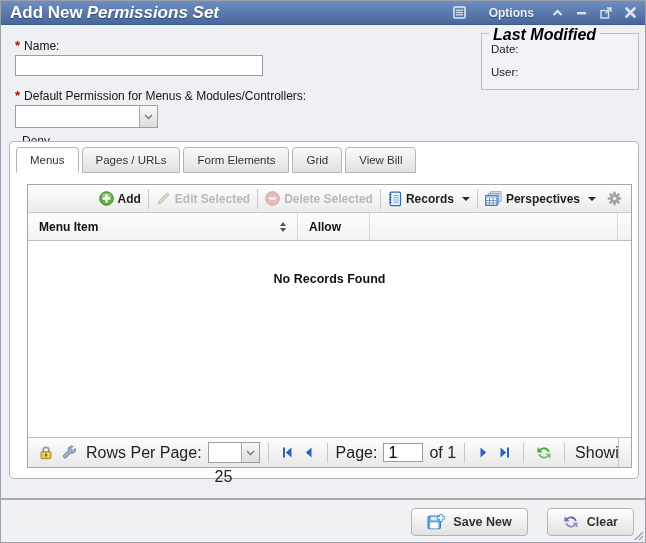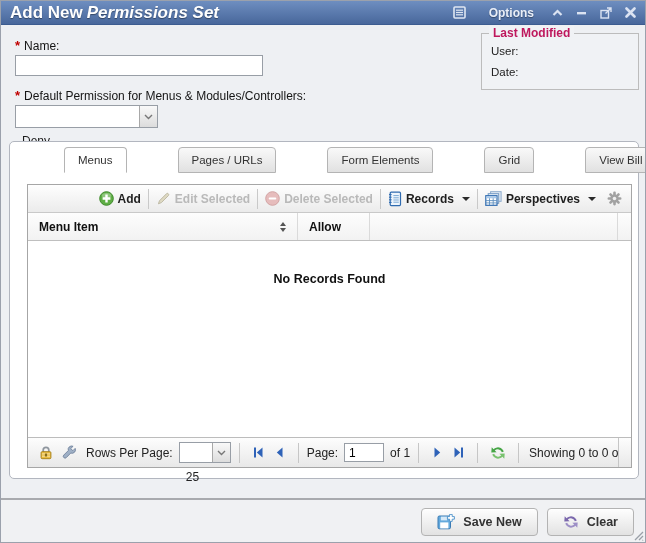--- a/index.html
+++ b/index.html
@@ -31,30 +31,30 @@
   .fake-select { position:absolute; display:flex; align-items:center;
     border:1px solid #989ea6; background:#fff; cursor:pointer; }
   .fake-select .val { flex:1; padding:0 6px;margin-top:48px; }
   .select-btn { width:18px; align-self:stretch; border-left:1px solid #a8a8a8;
     background:linear-gradient(#f9f9f9,#dcdcdc); display:flex; align-items:center; justify-content:center; }
   .perm-select { left:14px; top:104px; width:143px; height:23px; }
   
   .lm-box { position:absolute; left:480px; top:32px; width:158px; height:57px;
     border:1px solid #bcbcbc; background:#f0f2f5; }
   .lm-legend { position:absolute; top:-8px; left:7px; background:#f0f2f5; padding:0 4px;
-    font-weight:bold; font-size:12px; color:#be185d; }
+    font-weight:bold; font-size:16px; color:#000000;font-style:italic; }
   .lm-row { padding:0 0 0 9px; font-size:11.5px; color:#222; }
   .lm-row.u { margin-top:11px; } .lm-row.d { margin-top:9px; }
   
   .tab-panel { position:absolute; left:8px; top:140px; width:630px; height:338px;
     background:#fff; border:1px solid #b2b6bf; border-radius:5px; }
   .tabs { position:absolute; left:6px; top:5px; display:flex; gap:3px; }
   .tab { height:26px; line-height:24px; padding:0 13px; font-size:11.5px; color:#333;
     background:linear-gradient(#f9f9f9,#e1e1e1); border:1px solid #b4b4b4;
-    border-radius:4px 4px 0 0; cursor:pointer; white-space:nowrap;margin-left:48px; }
+    border-radius:4px 4px 0 0; cursor:pointer; white-space:nowrap; }
   .tab.active { background:#fff; border-bottom-color:#fff; }
   
   .grid { position:absolute; left:17px; top:42px; width:605px; height:284px;
     border:1px solid #a6a6a6; background:#fff; display:flex; flex-direction:column; }
   .toolbar { height:28px; background:linear-gradient(#fefefe,#ebebeb); border-bottom:1px solid #c9c9c9;
     display:flex; align-items:center; justify-content:flex-end; padding:0 7px; font-size:12px;
     font-weight:bold; color:#1f1f1f; }
   .tb-btn { display:flex; align-items:center; gap:4px; padding:0 5px; cursor:pointer; white-space:nowrap; }
   .tb-btn.disabled { color:#b9b9b9; cursor:default; }
   .tb-sep { width:1px; height:20px; background:#c9c9c9; margin:0 2px; }
@@ -68,33 +68,33 @@
   .hcell.c-extra { flex:1; cursor:default; }
   .hcell.c-spacer { width:13px; border-right:none; padding:0; cursor:default; }
   .sort { display:flex; flex-direction:column; gap:2px; margin-left:auto; }
   .s-up { width:0; height:0; border-left:3.5px solid transparent; border-right:3.5px solid transparent; border-bottom:4.5px solid #555; }
   .s-dn { width:0; height:0; border-left:3.5px solid transparent; border-right:3.5px solid transparent; border-top:4.5px solid #555; }
   .grid-body { flex:1; position:relative; background:#fff; }
   .no-records { position:absolute; top:31px; left:0; right:0; text-align:center;
     font-weight:bold; font-size:12.5px; color:#111; }
   
   .pager { height:30px; border-top:1px solid #bcbcbc; background:linear-gradient(#fdfdfd,#e8e8e8);
-    display:flex; align-items:center; padding:0 0 0 7px; font-size:12px; color:#222; }
+    display:flex; align-items:center; padding:0 0 0 7px; font-size:16px; color:#222; }
   .pager > * { flex:none; }
   .p-sep { width:1px; height:20px; background:#c6c6c6; margin:0 8px; }
   .p-gap { width:6px; }
   .rpp-select { position:static; width:52px; height:21px; margin-left:6px; }
   .page-input { width:40px; height:19px; border:1px solid #989ea6; font:inherit; padding:0 4px; margin:0 6px; }
   .p-icon { cursor:pointer; display:flex; align-items:center; padding:0 4px; }
   .summary { flex:1 1 auto; min-width:0; overflow:hidden; white-space:nowrap; padding-left:2px; }
   .p-spacer { width:13px; align-self:stretch; border-left:1px solid #c6c6c6; }
   
   .bottom-bar { position:absolute; left:0; right:0; top:497px; height:45px; background:#f0f1f3;
     border-top:2px solid #a8aaae; display:flex; align-items:center; justify-content:flex-end;
-    gap:9px; padding:0 11px; }
+    gap:19px; padding:0 11px; }
   .btn { height:28px; padding:0 15px; display:flex; align-items:center; gap:8px;
     background:linear-gradient(#fefefe,#e2e2e2); border:1px solid #b3b3b3; border-radius:4px;
     font-weight:bold; font-size:12.5px; color:#333; cursor:pointer;
     box-shadow:inset 0 1px 0 rgba(255,255,255,.9); }
   .resize-grip { position:absolute; right:1px; bottom:1px; cursor:nwse-resize; }
   svg { display:block; }
 </style>
 </head>
 <body>
 
@@ -140,22 +140,22 @@
     </div>
   </div>
 
   <div class="field-label" style="left:14px; top:37px;">
     <span class="req">*</span><span>Name:</span>
   </div>
   <input class="name-input" type="text" value="" style="">
 
   <div class="lm-box">
     <div class="lm-legend">Last Modified</div>
+    <div class="lm-row d">Date:</div>
     <div class="lm-row u">User:</div>
-    <div class="lm-row d">Date:</div>
   </div>
 
   <div class="field-label" style="left:14px; top:87px;">
     <span class="req">*</span><span>Default Permission for Menus &amp; Modules/Controllers:</span>
   </div>
   <div class="fake-select perm-select">
     <div class="val">Deny</div>
     <div class="select-btn">
       <svg width="9" height="6" viewBox="0 0 9 6">
           <polyline points="1,1 4.5,4.5 8,1" fill="none" stroke="#777" stroke-width="1.4"></polyline>

